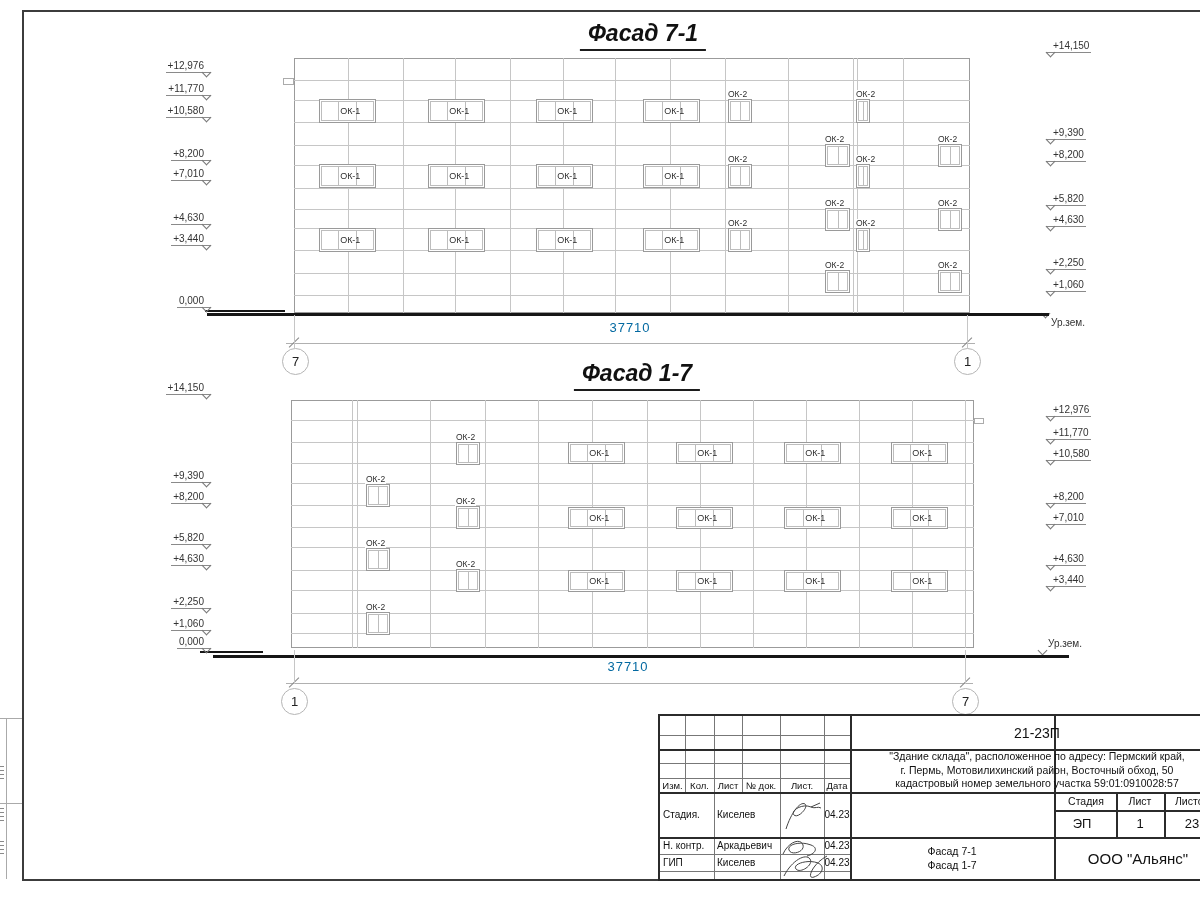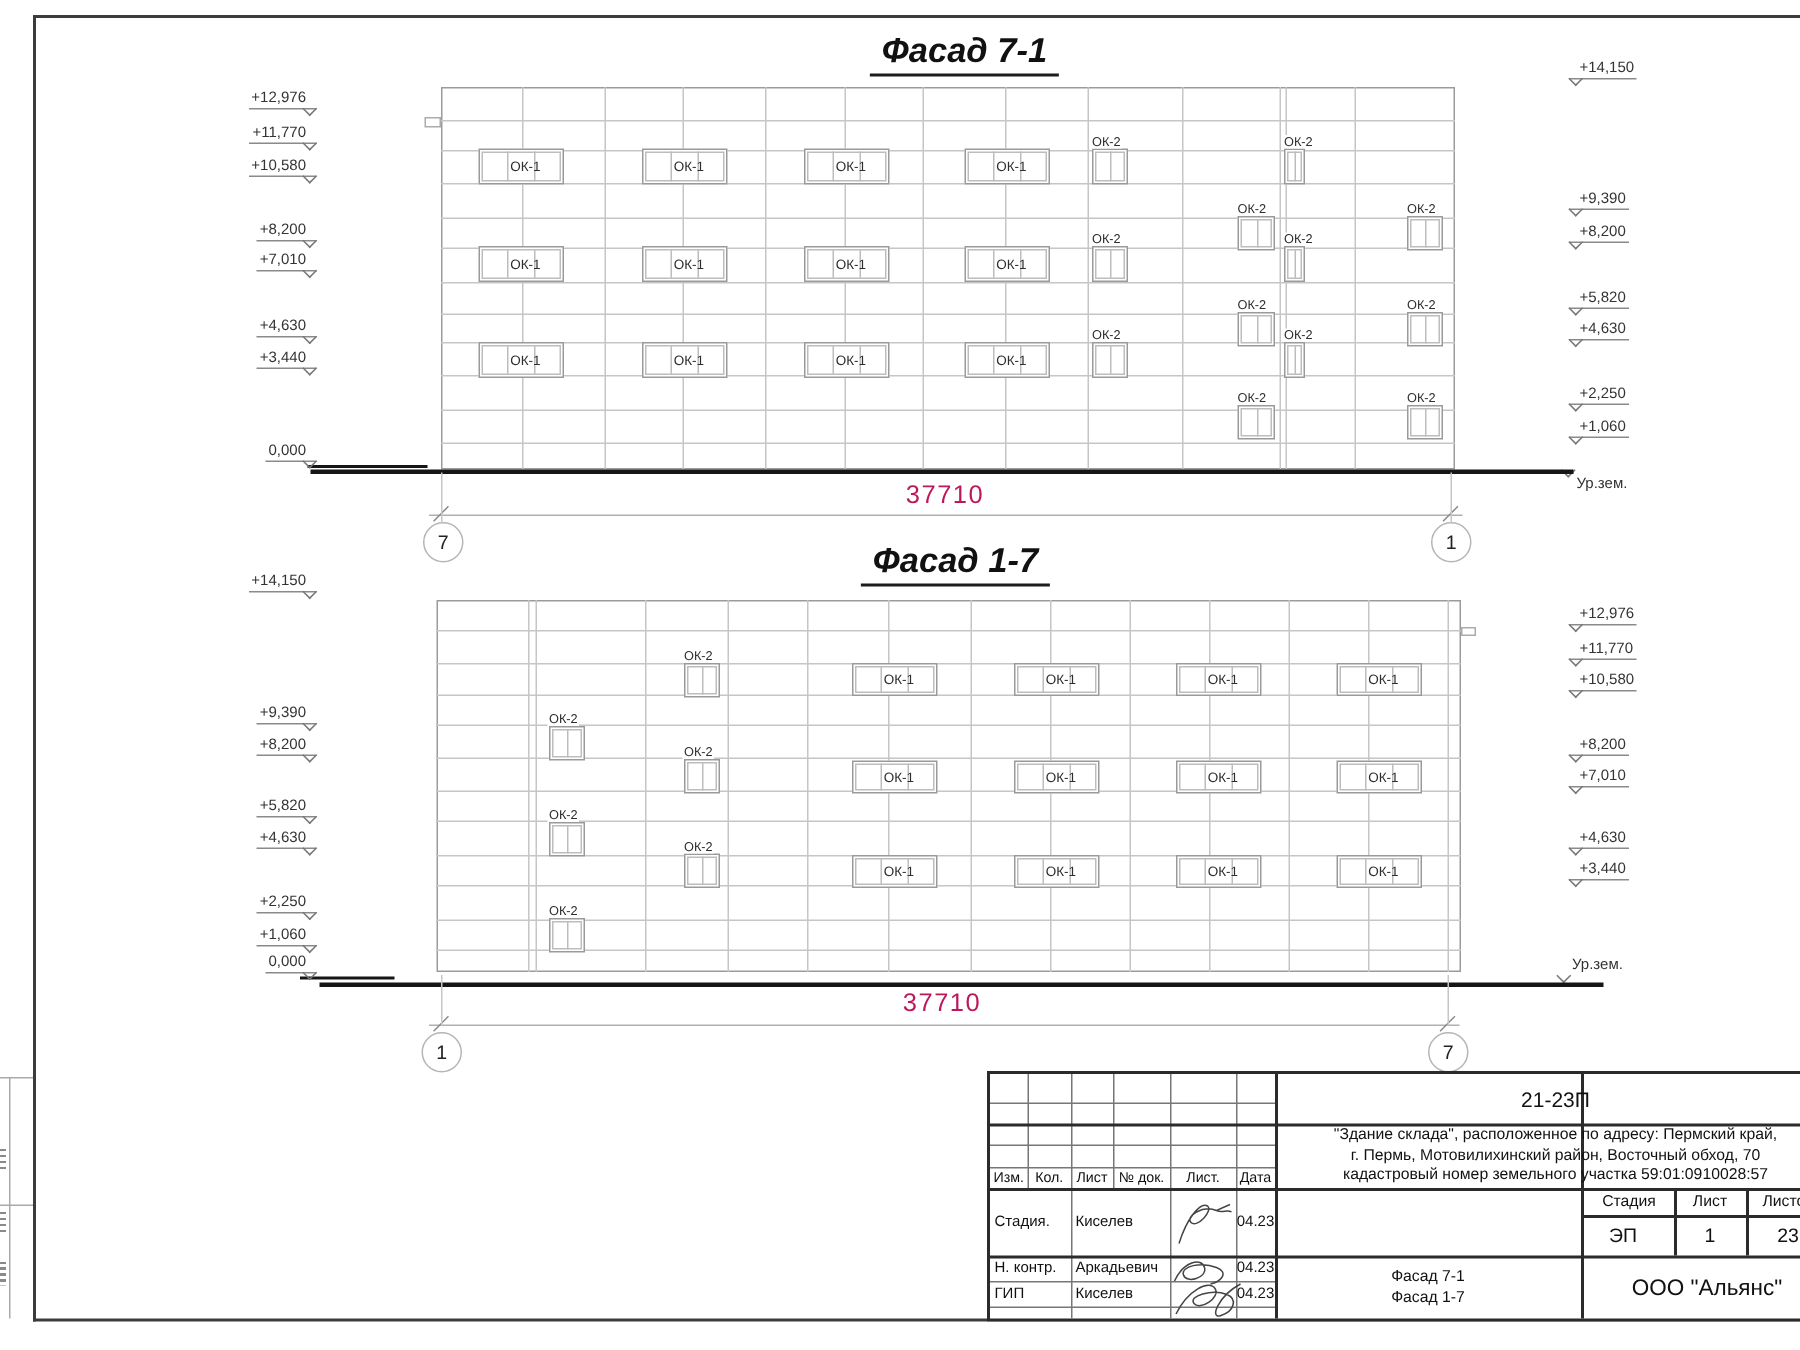--- a/index.html
+++ b/index.html
@@ -30,21 +30,21 @@
   .elev-l{text-align:right;}
   .elev-lbl{display:inline-block;border-bottom:1px solid #8a8a8a;}
   .elev-l .elev-lbl{padding:0 7px 1px 2px;}
   .elev-r .elev-lbl{padding:0 2px 1px 7px;}
   .tickv{position:absolute;width:6px;height:6px;border-left:1px solid #777;
      border-bottom:1px solid #777;transform:rotate(-45deg);top:9px;}
   .elev-l .tickv{right:1px;}
   .elev-r .tickv{left:1px;}
   .facade-title{position:absolute;transform:translateX(-50%);font-style:italic;font-weight:700;
      font-size:23px;color:#111;border-bottom:2px solid #1c1c1c;padding:0 8px 2px;white-space:nowrap;}
-  .dim-text{position:absolute;transform:translateX(-50%);font-size:17px;color:#be185d;letter-spacing:1px;}
+  .dim-text{position:absolute;transform:translateX(-50%);font-size:13px;color:#0369a1;letter-spacing:1px;}
   .bubble{position:absolute;width:25px;height:25px;border:1px solid #b5b5b5;border-radius:50%;
      text-align:center;line-height:25px;font-size:13px;color:#222;background:#fff;}
   .urzem{position:absolute;font-size:10px;color:#333;white-space:nowrap;}
   .urzem .tickv{position:absolute;}
   
   #tb{position:absolute;left:658px;top:714px;width:564px;height:167px;
       border:2px solid #2b2b2b;box-sizing:border-box;background:#fff;}
   .tbl{position:absolute;background:#2b2b2b;}
   .tbl-thin{position:absolute;background:#777;}
   .tb-cell{position:absolute;display:flex;align-items:center;justify-content:center;
@@ -105,21 +105,21 @@
     <div class="tbl-thin" style="left:0;top:62px;width:190px;height:1px;"></div>
     <div class="tbl" style="left:0;top:76px;width:560px;height:2px;"></div>
     <div class="tbl" style="left:394px;top:94px;width:166px;height:1.5px;"></div>
     <div class="tbl" style="left:0;top:121px;width:560px;height:2px;"></div>
     <div class="tbl-thin" style="left:0;top:138px;width:190px;height:1px;"></div>
     <div class="tbl-thin" style="left:0;top:155px;width:190px;height:1px;"></div>
 
     <div class="tb-cell" style="left:190px;top:0;width:374px;height:33px;font-size:14px;">21-23П</div>
     <div class="tb-cell" style="left:192px;top:33px;width:370px;height:43px;flex-direction:column;font-size:10.5px;line-height:13.5px;">
       <span>"Здание склада", расположенное по адресу: Пермский край,</span>
-      <span>г. Пермь, Мотовилихинский район, Восточный обход, 70</span>
+      <span>г. Пермь, Мотовилихинский район, Восточный обход, 50</span>
       <span>кадастровый номер земельного участка 59:01:0910028:57</span>
     </div>
 
     <div class="tb-cell" style="left:0;top:62px;width:25px;height:14px;font-size:9.5px;">Изм.</div>
     <div class="tb-cell" style="left:25px;top:62px;width:29px;height:14px;font-size:9.5px;">Кол.</div>
     <div class="tb-cell" style="left:54px;top:62px;width:28px;height:14px;font-size:9.5px;">Лист</div>
     <div class="tb-cell" style="left:82px;top:62px;width:38px;height:14px;font-size:9.5px;">№ док.</div>
     <div class="tb-cell" style="left:120px;top:62px;width:44px;height:14px;font-size:9.5px;">Лист.</div>
     <div class="tb-cell" style="left:164px;top:62px;width:26px;height:14px;font-size:9.5px;">Дата</div>
 

